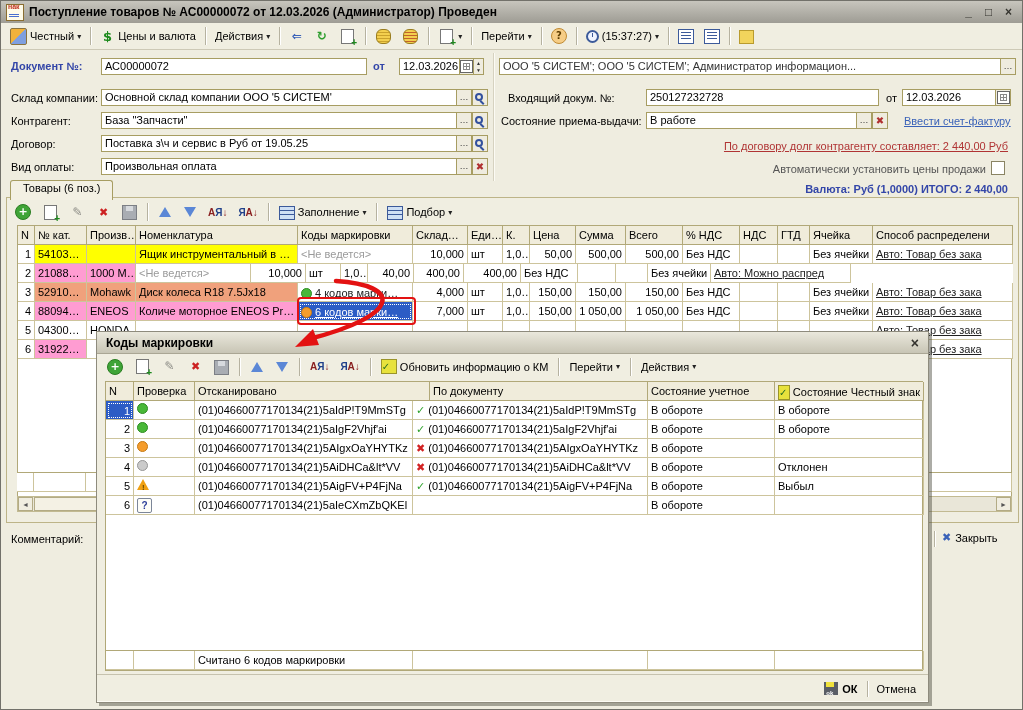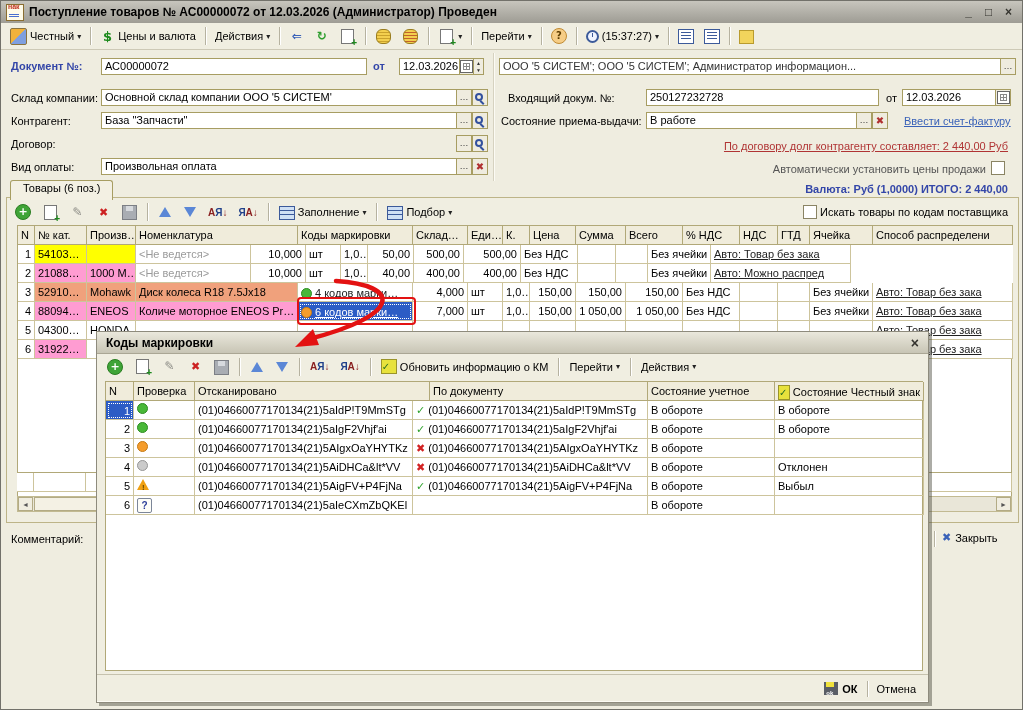--- a/index.html
+++ b/index.html
@@ -252,20 +252,21 @@
     </div>
   <div class="lbl" style="left:500px;top:113px">Состояние приема-выдачи:</div>
   <div class="fld" style="left:645px;top:111px;width:211px">В работе</div>
   <div class="sbtn" style="left:855px;top:111px">…</div>
   <div class="sbtn" style="left:871px;top:111px">
       <span class="xbtn">✖</span>
     </div>
   <div class="lbl link" style="left:903px;top:113px">Ввести счет-фактуру</div>
 
   <div class="lbl" style="left:10px;top:136px">Договор:</div>
+  <div class="fld" style="left:100px;top:134px;width:356px">Поставка з\ч и сервис в Руб от 19.05.25</div>
   <div class="sbtn" style="left:455px;top:134px">…</div>
   <div class="sbtn" style="left:471px;top:134px">
       <span class="mag"></span>
     </div>
   <div class="lbl rlink" style="right:14px;top:138px">По договору долг контрагенту составляет: 2 440,00 Руб</div>
 
   <div class="lbl" style="left:10px;top:159px">Вид оплаты:</div>
   <div class="fld" style="left:100px;top:157px;width:356px">Произвольная оплата</div>
   <div class="sbtn" style="left:455px;top:157px">…</div>
   <div class="sbtn" style="left:471px;top:157px">
@@ -312,24 +313,20 @@
     <span class="tbtn">
         <span class="ic-tbl"></span>
         <span>Заполнение</span>
         <span class="caret">▾</span>
       </span>
     <span class="tsep"></span>
     <span class="tbtn">
         <span class="ic-tbl"></span>
         <span>Подбор</span>
         <span class="caret">▾</span>
-      </span>
-    <span class="tbtn" style="margin-left:auto">
-        <span class="chk"></span>
-        <span>Искать товары по кодам поставщика</span>
       </span>
   </div>
 
   <div class="gt">
     <div class="gr gh">
       <div class="gc" style="width:17px">N</div>
       <div class="gc" style="width:52px">№ кат.</div>
       <div class="gc" style="width:49px">Произв…</div>
       <div class="gc" style="width:162px">Номенклатура</div>
       <div class="gc" style="width:115px">Коды маркировки</div>
@@ -343,20 +340,21 @@
       <div class="gc" style="width:38px">НДС</div>
       <div class="gc" style="width:32px">ГТД</div>
       <div class="gc" style="width:63px">Ячейка</div>
       <div class="gc" style="width:140px">Способ распределени</div>
     </div>
 
     <div class="gr">
       <div class="gc num" style="width:17px">1</div>
       <div class="gc cy" style="width:52px">54103…</div>
       <div class="gc cy" style="width:49px"></div>
+      <div class="gc cy" style="width:162px">Ящик инструментальный в …</div>
       <div class="gc gray" style="width:115px">&lt;Не ведется&gt;</div>
       <div class="gc num" style="width:55px">10,000</div>
       <div class="gc" style="width:35px">шт</div>
       <div class="gc num" style="width:27px">1,0…</div>
       <div class="gc num" style="width:46px">50,00</div>
       <div class="gc num" style="width:50px">500,00</div>
       <div class="gc num" style="width:57px">500,00</div>
       <div class="gc" style="width:57px">Без НДС</div>
       <div class="gc" style="width:38px"></div>
       <div class="gc" style="width:32px"></div>
@@ -616,20 +614,28 @@
         <div class="gc num" style="width:28px">6</div>
         <div class="gc" style="width:61px"><span class="qic">?</span></div>
         <div class="gc" style="width:218px">(01)04660077170134(21)5aIeCXmZbQKEl</div>
         <div class="gc" style="width:235px"></div>
         <div class="gc" style="width:127px">В обороте</div>
         <div class="gc" style="width:149px"></div>
       </div>
 
       <div class="pempty"></div>
 
+      <div class="pr" style="border-top:1px solid #b1a878">
+        <div class="gc" style="width:28px"></div>
+        <div class="gc" style="width:61px"></div>
+        <div class="gc" style="width:218px">Считано 6 кодов маркировки</div>
+        <div class="gc" style="width:235px"></div>
+        <div class="gc" style="width:127px"></div>
+        <div class="gc" style="width:149px"></div>
+      </div>
     </div>
 
     <div class="pfoot">
       <span class="bbtn" style="font-weight:bold">
         <span class="ic-okfloppy"></span>
         <span>ОК</span>
       </span>
       <span class="sep"></span>
       <span class="bbtn">
           <span>Отмена</span>

